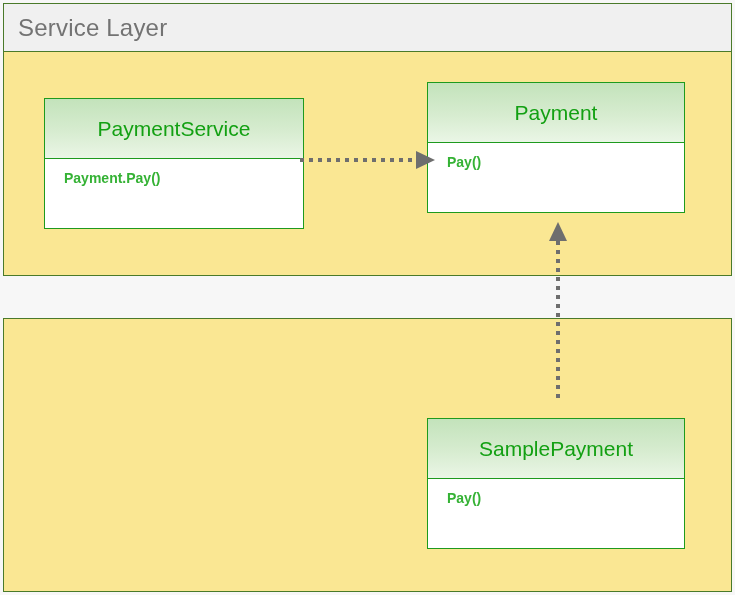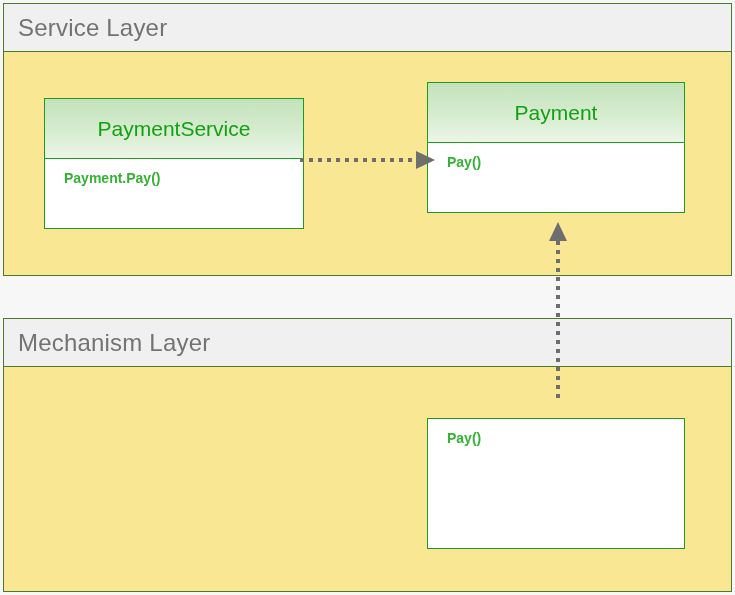--- a/index.html
+++ b/index.html
@@ -120,23 +120,20 @@
 <div id="canvas">
 
   <div class="layer" id="layer-service">
     <div class="layer-header">
       <div class="layer-title">Service Layer</div>
     </div>
     <div class="layer-body"></div>
   </div>
 
   <div class="layer" id="layer-mechanism">
-    <div class="layer-header">
-      <div class="layer-title">Mechanism Layer</div>
-    </div>
     <div class="layer-body"></div>
   </div>
 
 
   <div class="uml-class" id="class-paymentservice">
     <div class="uml-class-title">
       <span>PaymentService</span>
     </div>
     <div class="uml-class-body">
       <div class="uml-member">Payment.Pay()</div>
@@ -147,20 +144,23 @@
     <div class="uml-class-title">
       <span>Payment</span>
     </div>
     <div class="uml-class-body">
       <div class="uml-member">Pay()</div>
     </div>
   </div>
 
 
   <div class="uml-class" id="class-samplepayment">
+    <div class="uml-class-title">
+      <span>SamplePayment</span>
+    </div>
     <div class="uml-class-body">
       <div class="uml-member">Pay()</div>
     </div>
   </div>
 
   <svg class="connector" id="connector-dependency" width="136" height="24" viewBox="0 0 136 24">
     <line x1="0" y1="12" x2="117" y2="12" stroke="#6e6e6e" stroke-width="4" stroke-dasharray="4 5" stroke-linecap="butt"></line>
     <polygon points="116,3 135,12 116,21" fill="#6e6e6e"></polygon>
   </svg>
 

